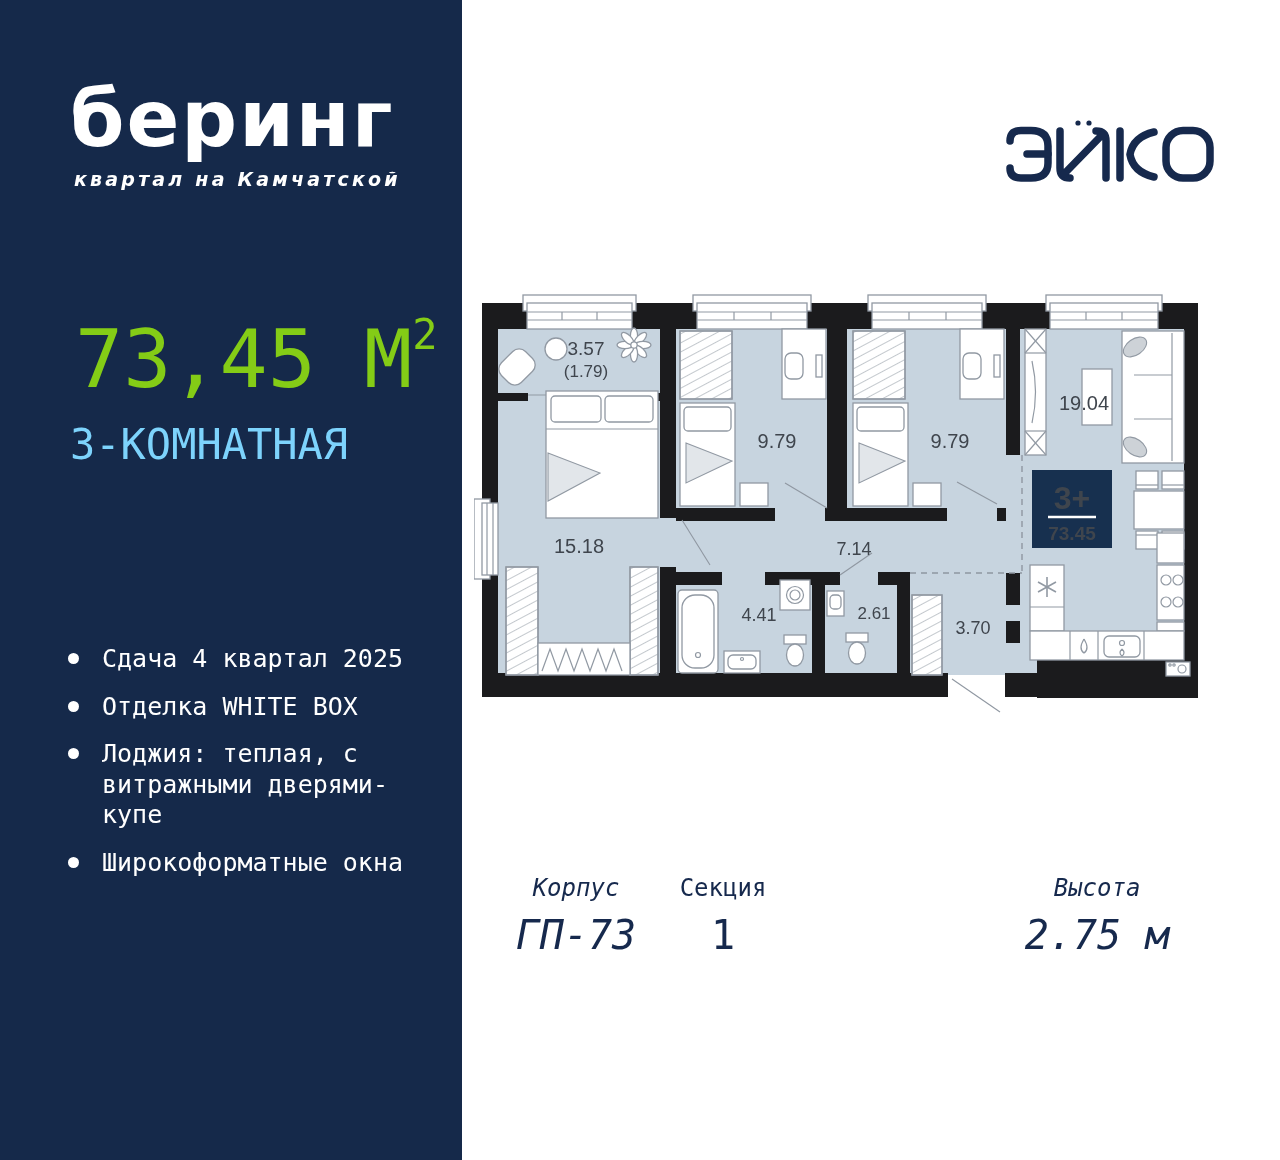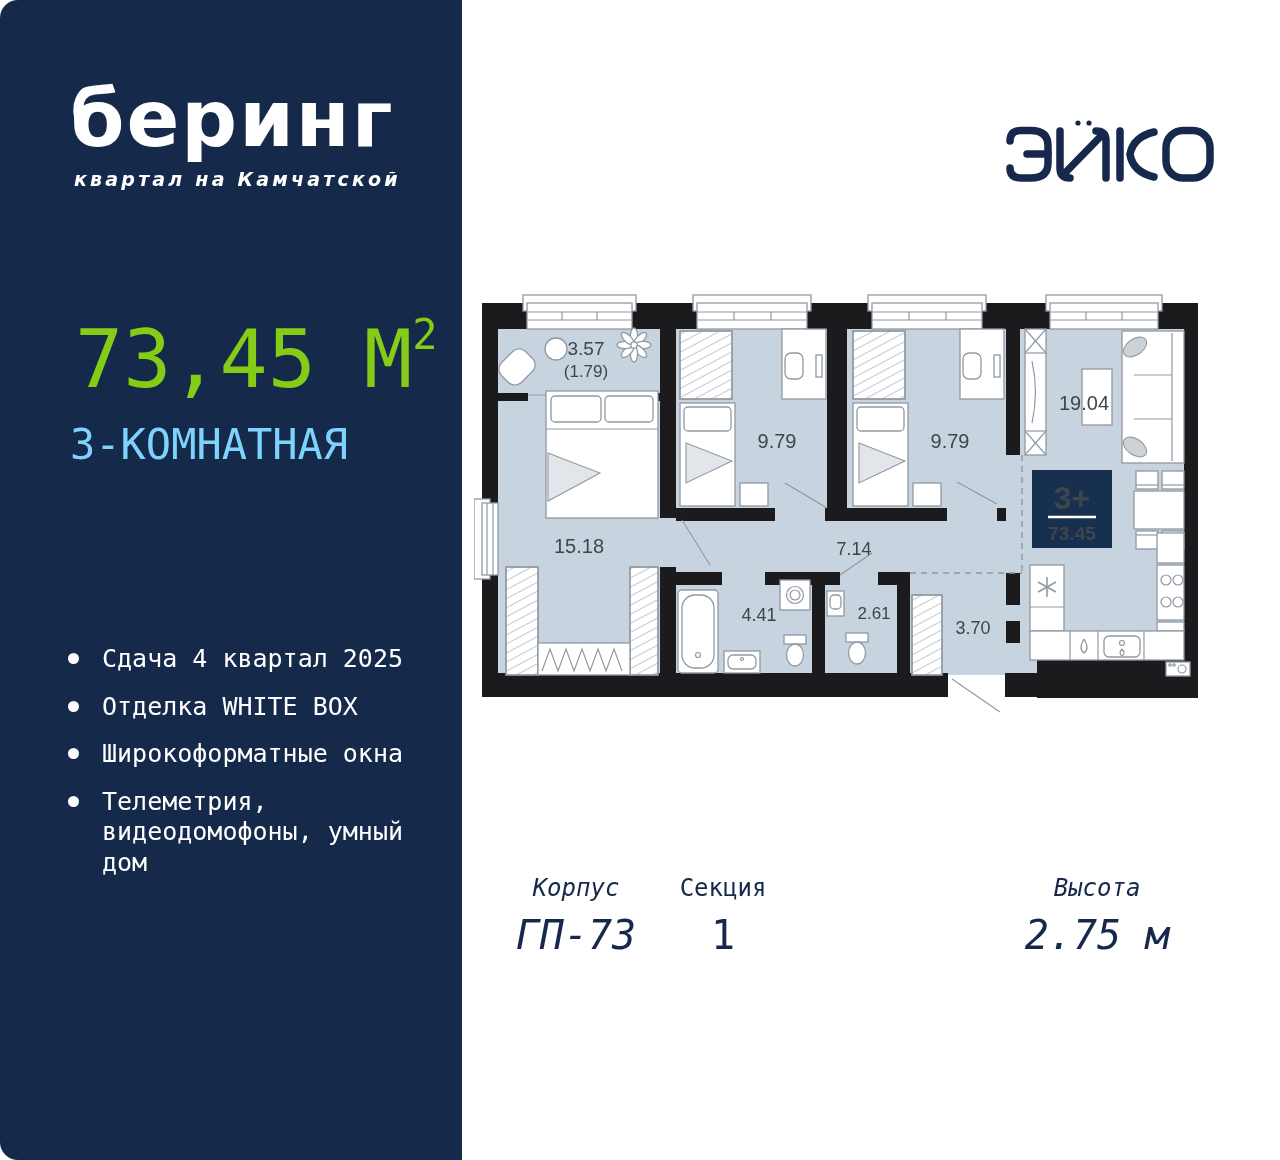--- a/index.html
+++ b/index.html
@@ -1,17 +1,17 @@
 <!DOCTYPE html>
 <html><head>
 <meta charset="utf-8">
 <style>
   html,body{margin:0;padding:0;background:#fff;}
   #card{position:relative;width:1280px;height:1160px;background:#fff;overflow:hidden;
-        font-family:"DejaVu Sans Mono",monospace;border-radius:18px;}
+        font-family:"DejaVu Sans Mono",monospace;}
   
   .sidebar{position:absolute;left:0;top:0;width:462px;height:1160px;background:#15294A;}
   .logo{position:absolute;left:70px;top:80px;color:#fff;
         font-family:"DejaVu Sans",sans-serif;font-weight:bold;font-size:78px;
         letter-spacing:2px;line-height:1;}
   .logo-sub{position:absolute;left:74px;top:168px;color:#fff;
         font-family:"DejaVu Sans",sans-serif;font-style:italic;font-weight:600;
         font-size:19px;letter-spacing:3.2px;white-space:nowrap;}
   .area-line{position:absolute;left:75px;top:312px;color:#84cc16;font-size:80px;
         line-height:1.1;white-space:nowrap;}
@@ -48,22 +48,22 @@
 <div id="card">
 
   <aside class="sidebar">
     <div class="logo">беринг</div>
     <div class="logo-sub">квартал на Камчатской</div>
     <div class="area-line"><span>73,45</span> <span>М</span><sup>2</sup></div>
     <div class="type-line">3-КОМНАТНАЯ</div>
     <ul class="features">
       <li><span class="dot"></span><span>Сдача 4 квартал 2025</span></li>
       <li><span class="dot"></span><span>Отделка WHITE BOX</span></li>
+      <li><span class="dot"></span><span>Лоджия: теплая, с витражными дверями-купе</span></li>
       <li><span class="dot"></span><span>Широкоформатные окна</span></li>
-      <li><span class="dot"></span><span>Телеметрия, видеодомофоны, умный дом</span></li>
     </ul>
   </aside>
 
   <svg class="enko" width="212" height="64" viewBox="0 -8 212 64">
     <title>ЭНКО</title>
     <g fill="none" stroke="#16294D" stroke-width="7.5" stroke-linecap="round">
       <path d="M8,15 Q8,4.5 19,4.5 L29,4.5 Q46,4.5 46,20 L46,37 Q46,52 29,52 L19,52 Q8,52 8,42"></path>
       <line x1="25" y1="28" x2="46" y2="28"></line>
       <path d="M58,5 L58,42 Q58,52 68,52"></path>
       <path d="M104,52 L104,15 Q104,5 94,5"></path>

